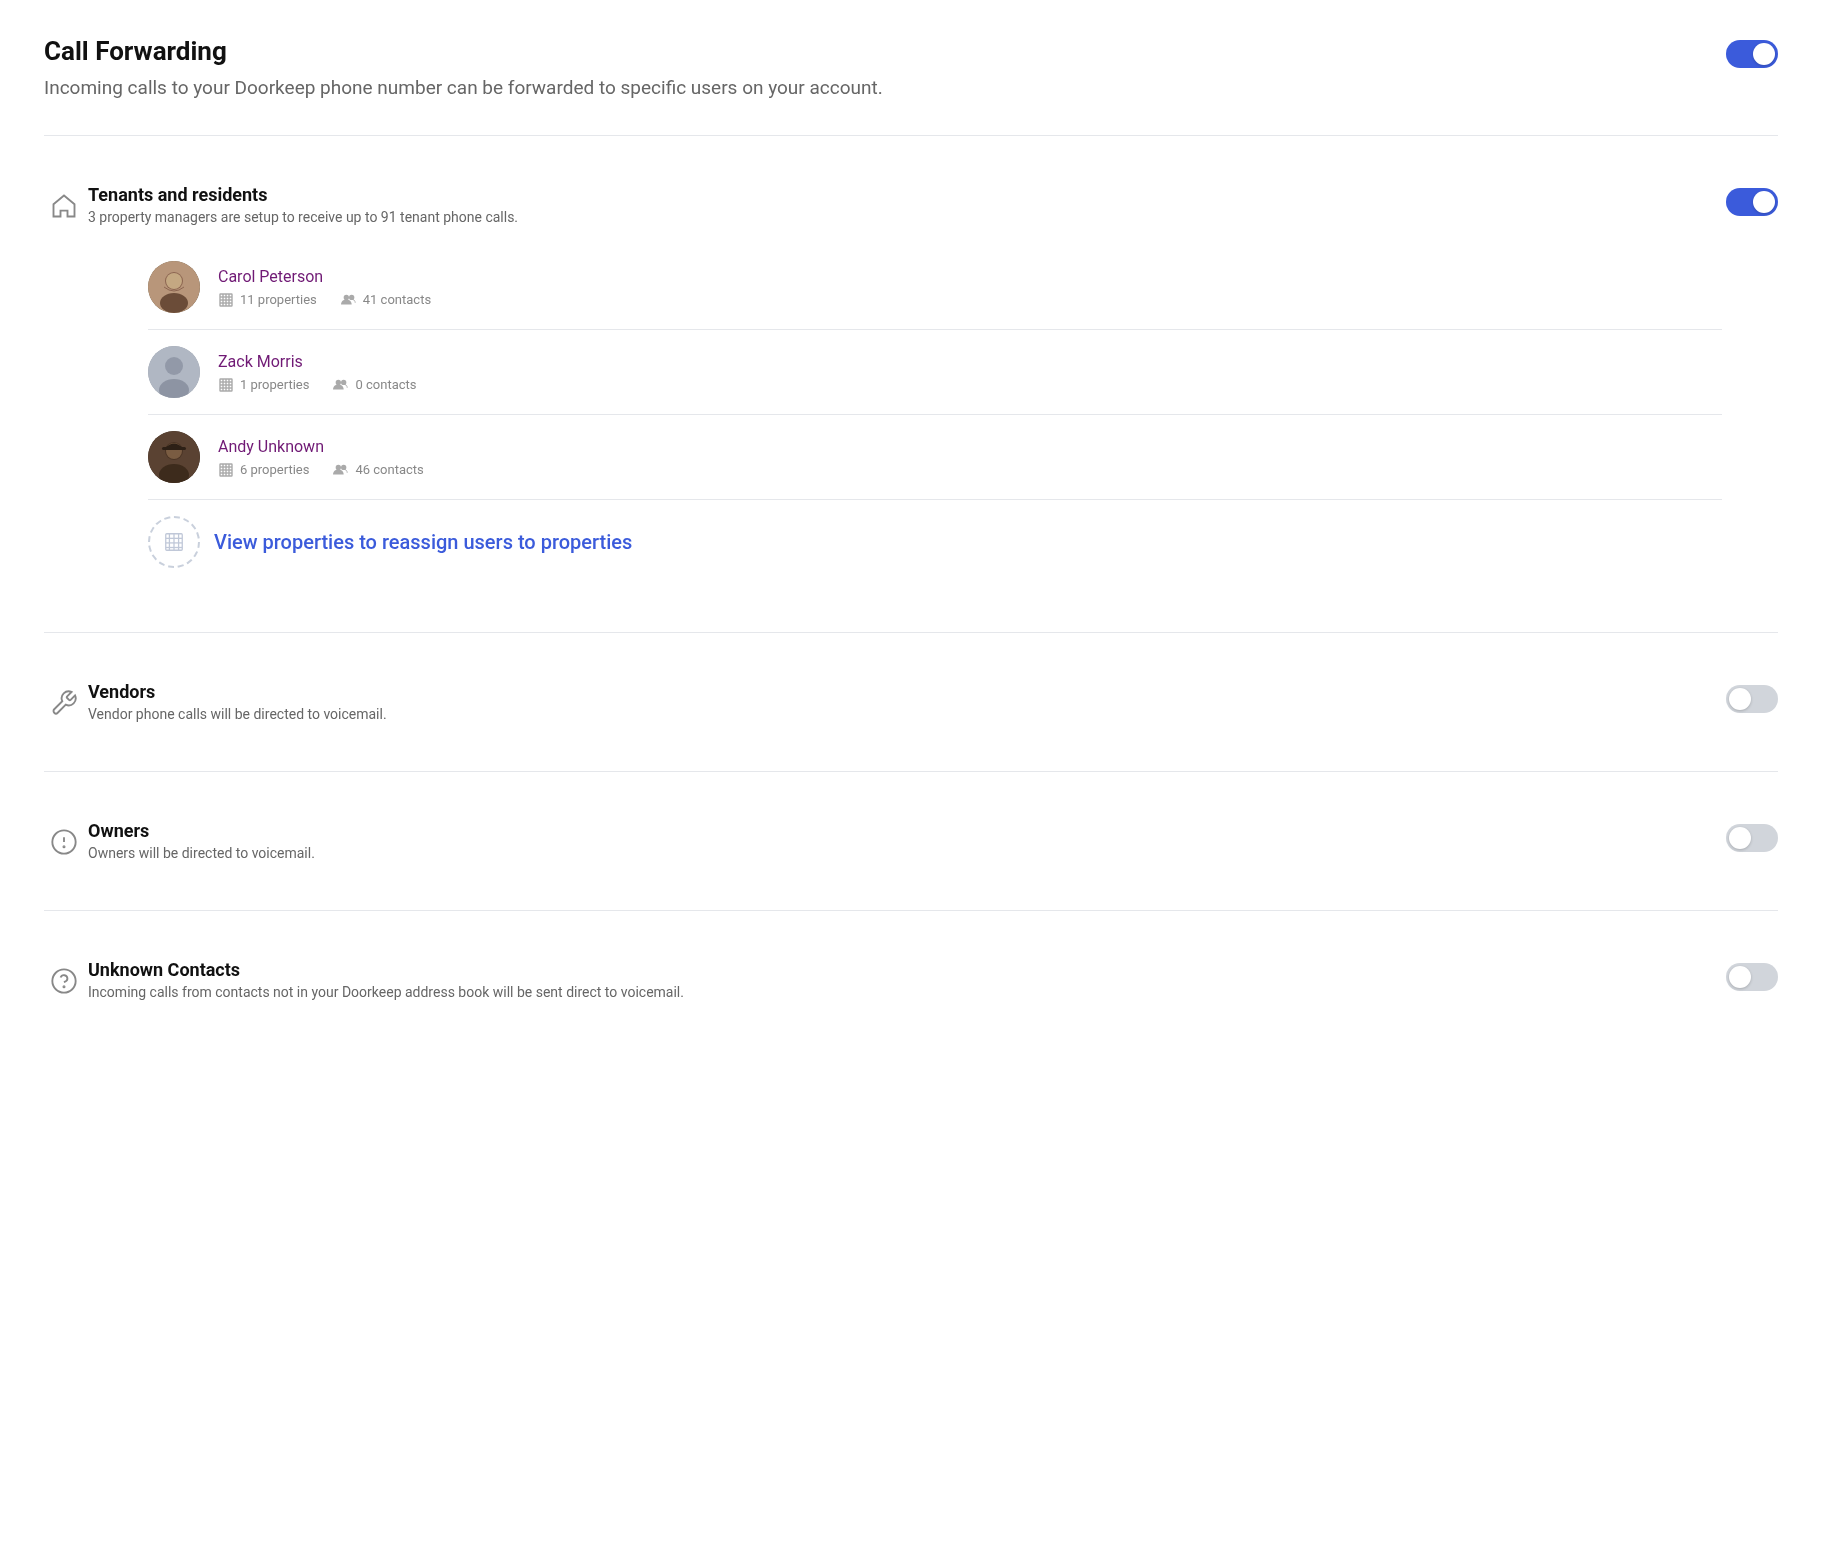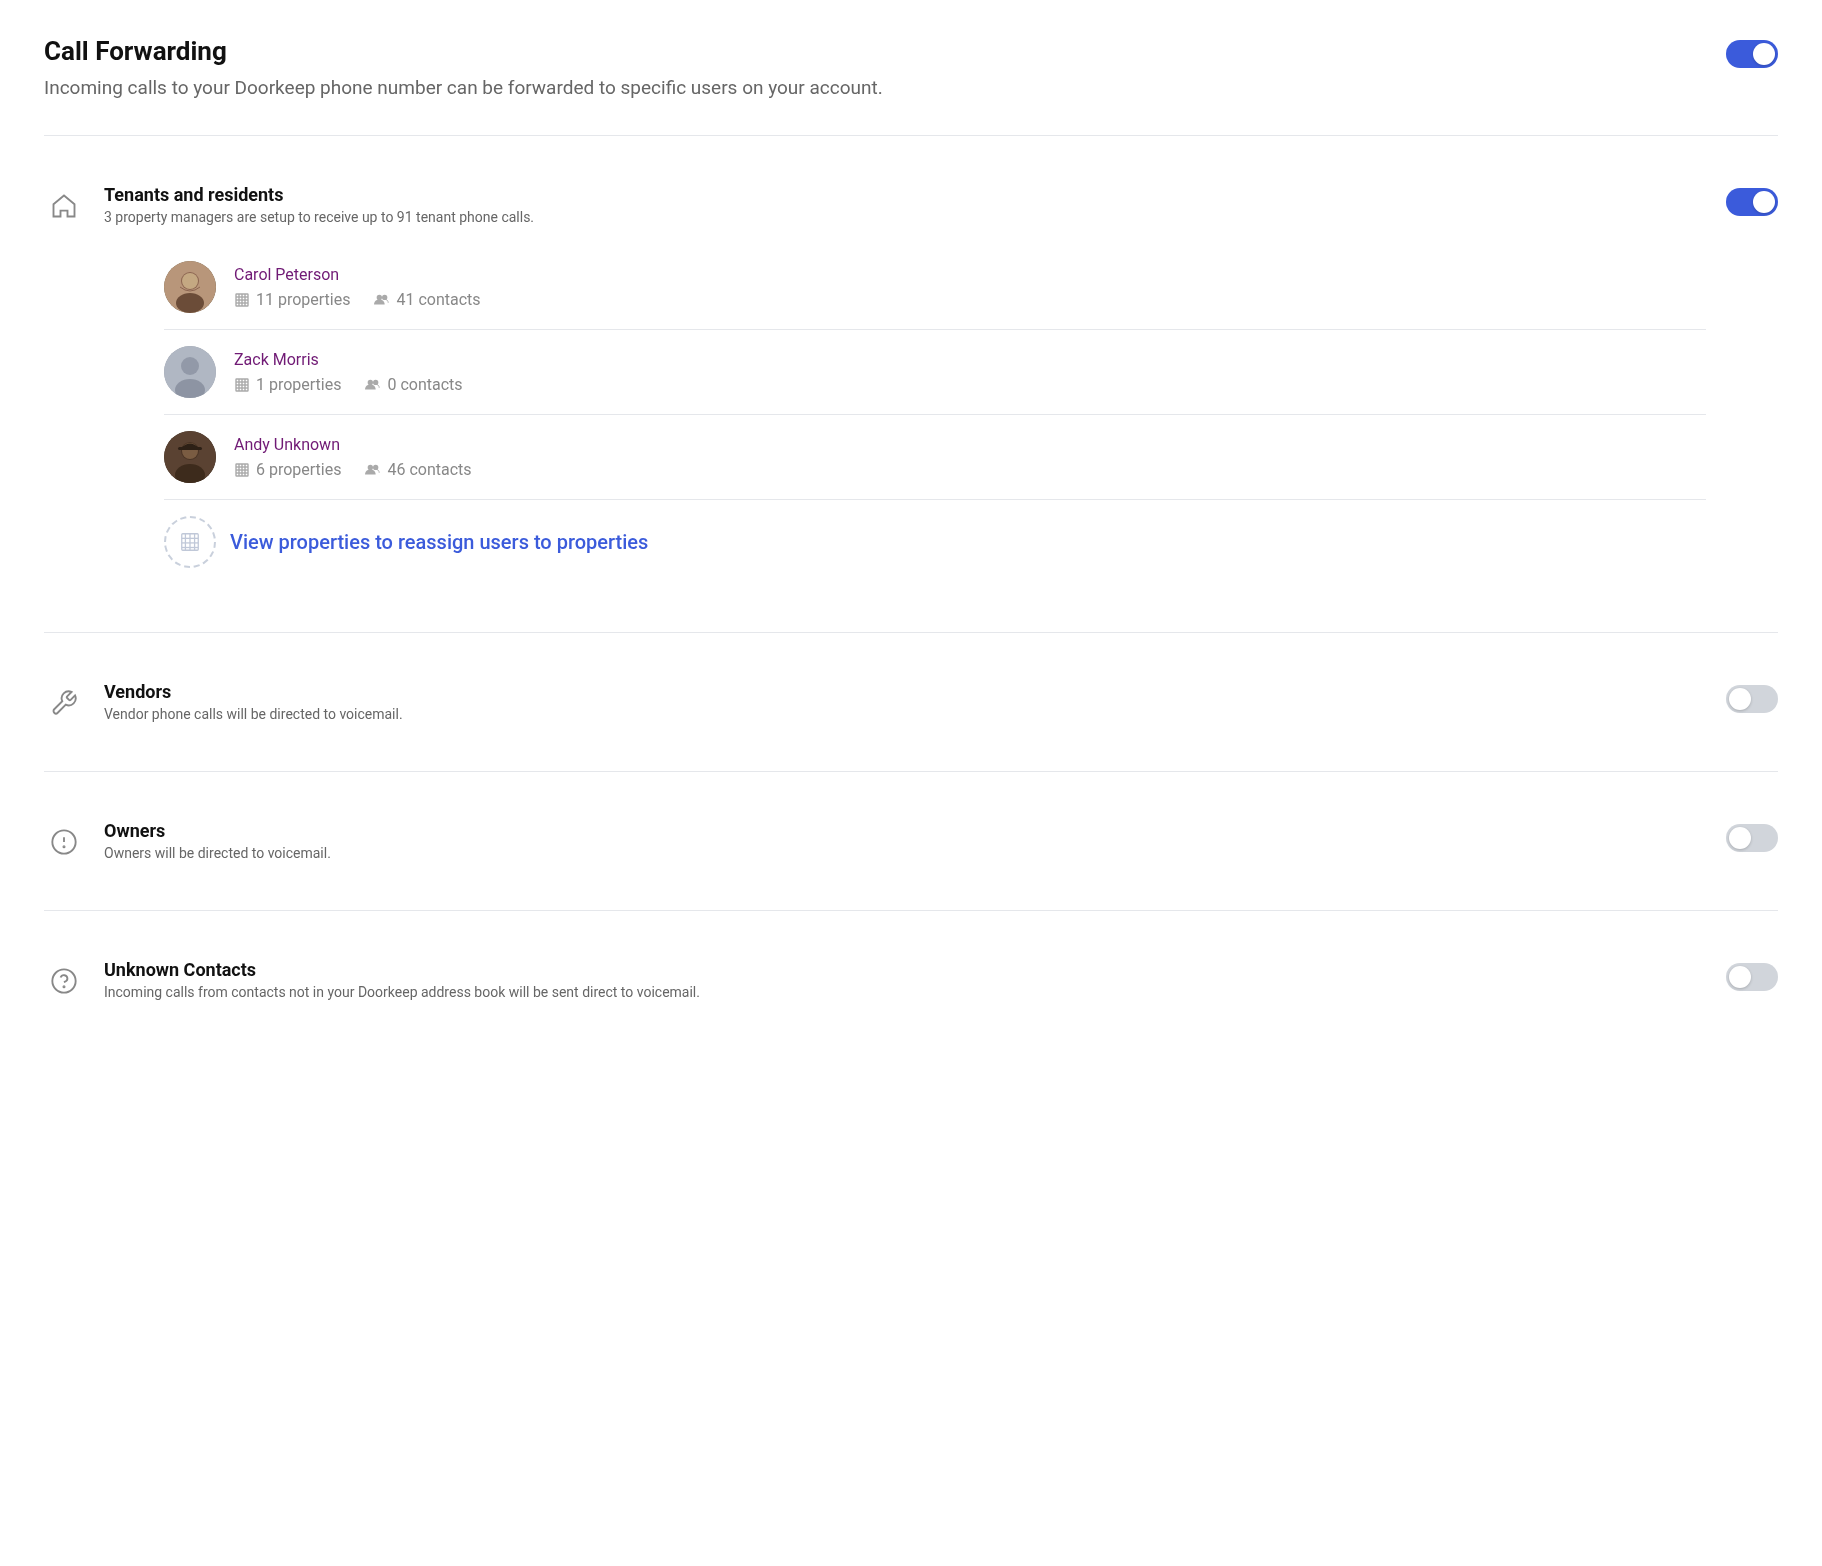--- a/index.html
+++ b/index.html
@@ -66,21 +66,21 @@
       transition: left 0.2s;
       box-shadow: 0 1px 3px rgba(0,0,0,0.2);
     }
     .toggle-knob.on { left: 27px; }
     .toggle-knob.off { left: 3px; }
 
     
     .section {
       display: flex;
       align-items: flex-start;
-      gap: 20px;
+      gap: 4px;
       padding: 20px 0;
     }
 
     .section-icon {
       width: 40px;
       height: 40px;
       display: flex;
       align-items: center;
       justify-content: center;
       flex-shrink: 0;
@@ -162,21 +162,21 @@
     .user-meta {
       display: flex;
       align-items: center;
       gap: 24px;
     }
 
     .meta-item {
       display: flex;
       align-items: center;
       gap: 6px;
-      font-size: 16px;
+      font-size: 13px;
       color: #888;
     }
 
     .meta-icon {
       width: 16px;
       height: 16px;
       display: flex;
       align-items: center;
       justify-content: center;
     }

